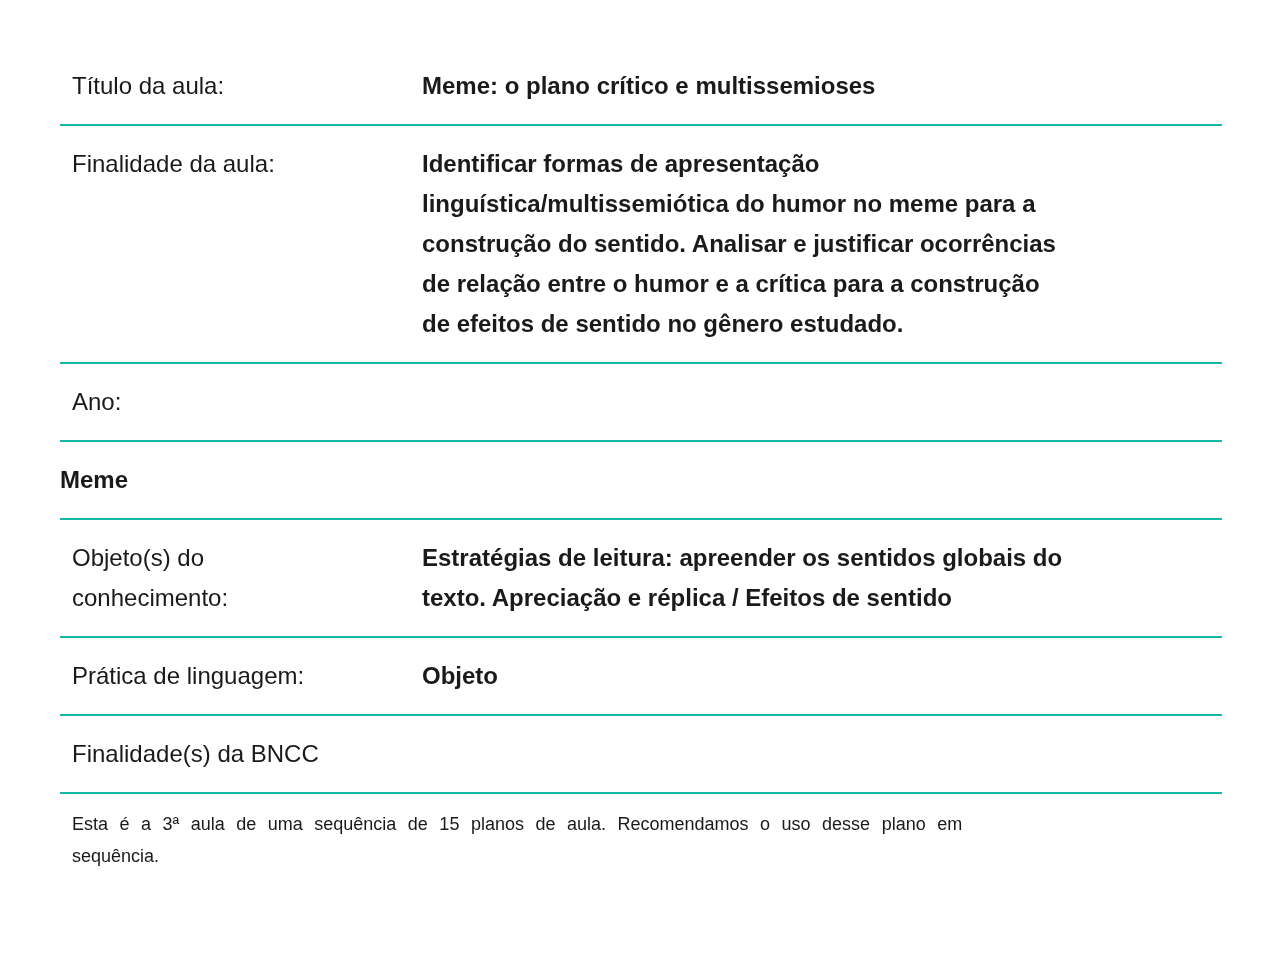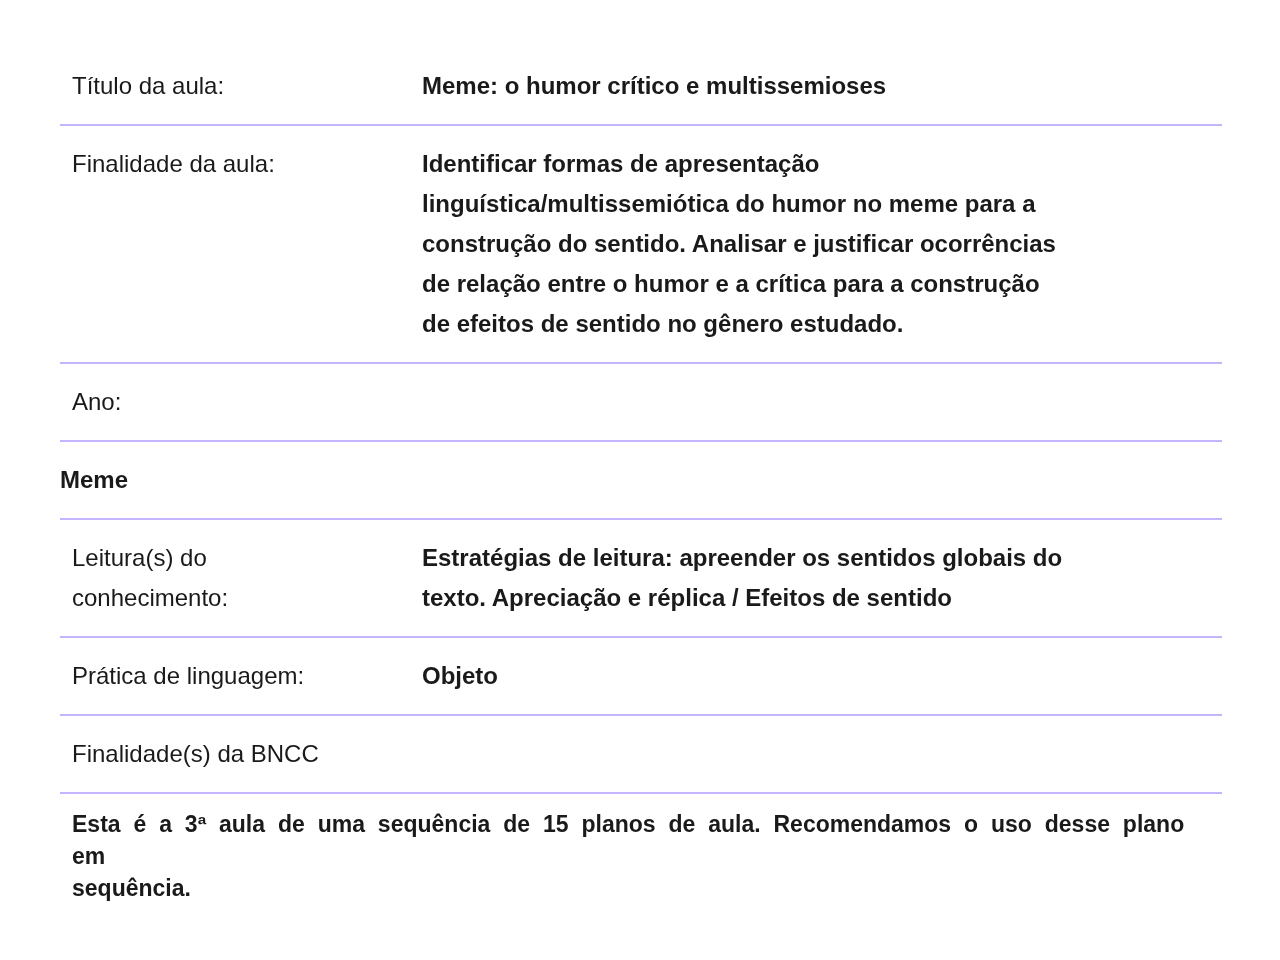--- a/index.html
+++ b/index.html
@@ -14,75 +14,75 @@
     color: #1a1a1a;
     -webkit-font-smoothing: antialiased;
   }
   .doc {
     margin: 0 58px 0 60px;   
     padding-top: 48px;
   }
   .row {
     display: flex;
     align-items: flex-start;
-    border-bottom: 2px solid #c4b5fd;
+    border-bottom: 2px solid #14b8a6;
     padding: 18px 0;
     font-size: 24px;
     line-height: 40px;
   }
   .row-label {
     flex: 0 0 350px;
     padding-left: 12px;
     font-weight: 400;
     white-space: pre-line;
   }
   .row-value {
     flex: 1 1 auto;
     padding-right: 16px;
     font-weight: 700;
     white-space: pre-line;
   }
   .footer-note {
     padding: 14px 16px 0 12px;
-    font-size: 23px;
+    font-size: 18px;
     line-height: 32px;
-    font-weight: 700;
+    font-weight: 400;
     white-space: pre-line;
     word-spacing: 6.5px; 
   }
 </style>
 </head>
 <body>
 
 <div class="doc">
 
   <div class="row">
     <div class="row-label">Título da aula:</div>
-    <div class="row-value">Meme: o humor crítico e multissemioses</div>
+    <div class="row-value">Meme: o plano crítico e multissemioses</div>
   </div>
 
   <div class="row">
     <div class="row-label">Finalidade da aula:</div>
     <div class="row-value">Identificar formas de apresentação
 linguística/multissemiótica do humor no meme para a
 construção do sentido. Analisar e justificar ocorrências
 de relação entre o humor e a crítica para a construção
 de efeitos de sentido no gênero estudado.</div>
   </div>
 
   <div class="row">
     <div class="row-label">Ano:</div>
   </div>
 
   <div class="row">
     <div class="row-value">Meme</div>
   </div>
 
   <div class="row">
-    <div class="row-label">Leitura(s) do
+    <div class="row-label">Objeto(s) do
 conhecimento:</div>
     <div class="row-value">Estratégias de leitura: apreender os sentidos globais do
 texto. Apreciação e réplica / Efeitos de sentido</div>
   </div>
 
   <div class="row">
     <div class="row-label">Prática de linguagem:</div>
     <div class="row-value">Objeto</div>
   </div>
 

